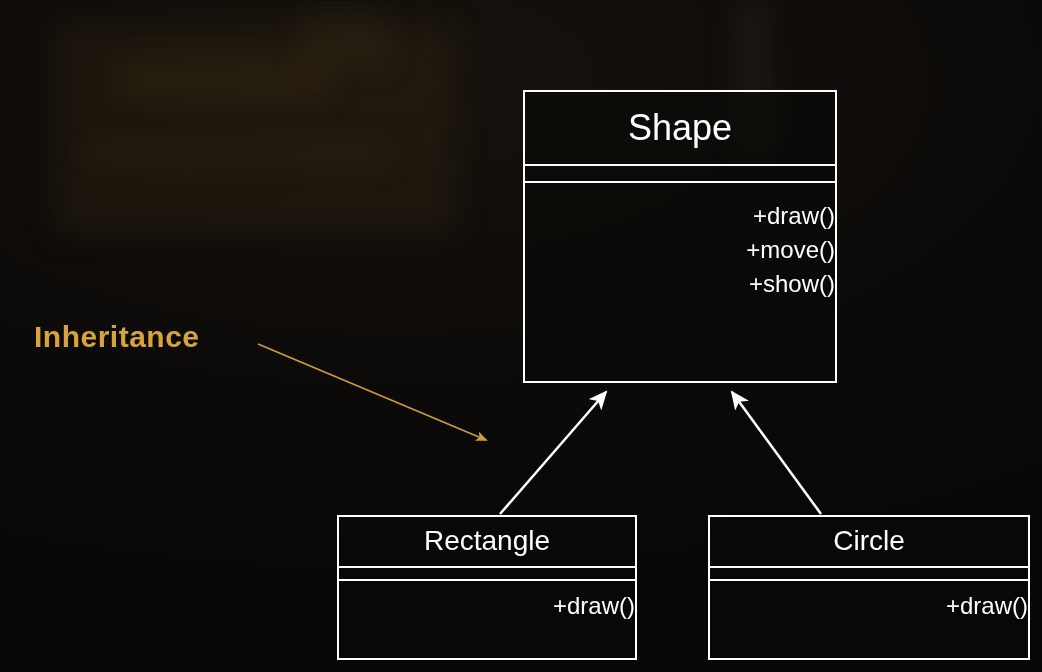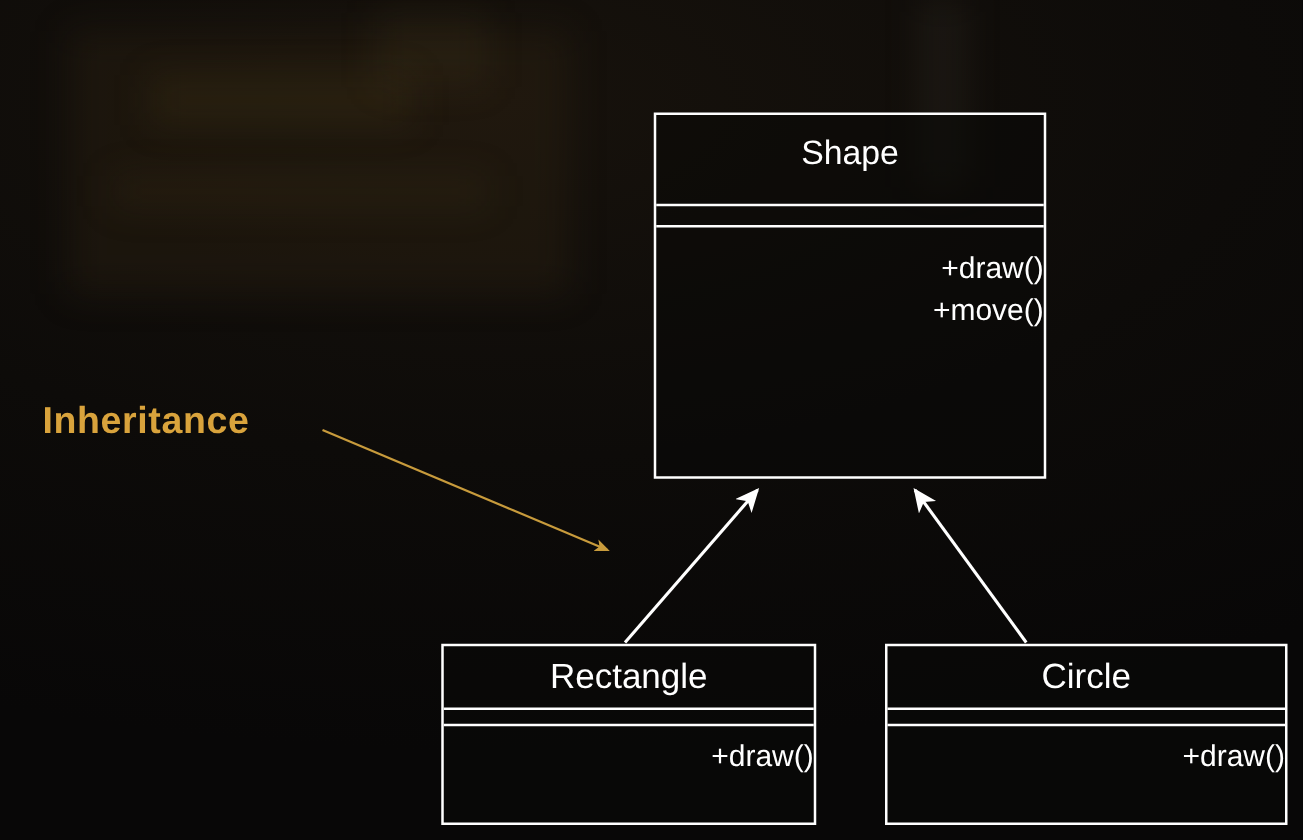--- a/index.html
+++ b/index.html
@@ -41,25 +41,25 @@
   }
   .uml-attrs {
     border-bottom: 2px solid #ffffff;
   }
   .uml-methods {
     text-align: right;
   }
   .uml-method { white-space: nowrap; }
 
   .shape-box { left: 523px; top: 90px; width: 314px; height: 293px; }
-  .shape-box .uml-title   { font-size: 27px; padding: 15px 0 25px; }
+  .shape-box .uml-title   { font-size: 36px; padding: 15px 0 15px; }
   .shape-box .uml-attrs   { height: 15px; }
   .shape-box .uml-methods { padding: 16px 0 0 15px; font-size: 24px; line-height: 1.42; }
 
-  .rect-box { left: 337px; top: 515px; width: 300px; height: 145px; margin-left: 16px; }
+  .rect-box { left: 337px; top: 515px; width: 300px; height: 145px; }
   .circle-box { left: 708px; top: 515px; width: 322px; height: 145px; }
   .rect-box .uml-title, .circle-box .uml-title { font-size: 28px; padding: 8px 0 9px; }
   .rect-box .uml-attrs, .circle-box .uml-attrs { height: 11px; }
   .rect-box .uml-methods, .circle-box .uml-methods { padding: 11px 0 0 15px; font-size: 24px; }
 
   .inheritance-label {
     position: absolute;
     left: 34px;
     top: 320px;
     font-size: 30px;
@@ -101,20 +101,21 @@
     <line x1="821" y1="514" x2="732" y2="392" stroke="#ffffff" stroke-width="2.5" marker-end="url(#head-white)"></line>
     <line x1="258" y1="344" x2="486" y2="440" stroke="#c89b3c" stroke-width="1.8" marker-end="url(#head-gold)"></line>
   </svg>
 
   <div class="uml-class shape-box">
     <div class="uml-title">Shape</div>
     <div class="uml-attrs"></div>
     <div class="uml-methods">
       <div class="uml-method">+draw()</div>
       <div class="uml-method">+move()</div>
+      <div class="uml-method">+show()</div>
     </div>
   </div>
 
   <div class="uml-class rect-box">
     <div class="uml-title">Rectangle</div>
     <div class="uml-attrs"></div>
     <div class="uml-methods">
       <div class="uml-method">+draw()</div>
     </div>
   </div>

